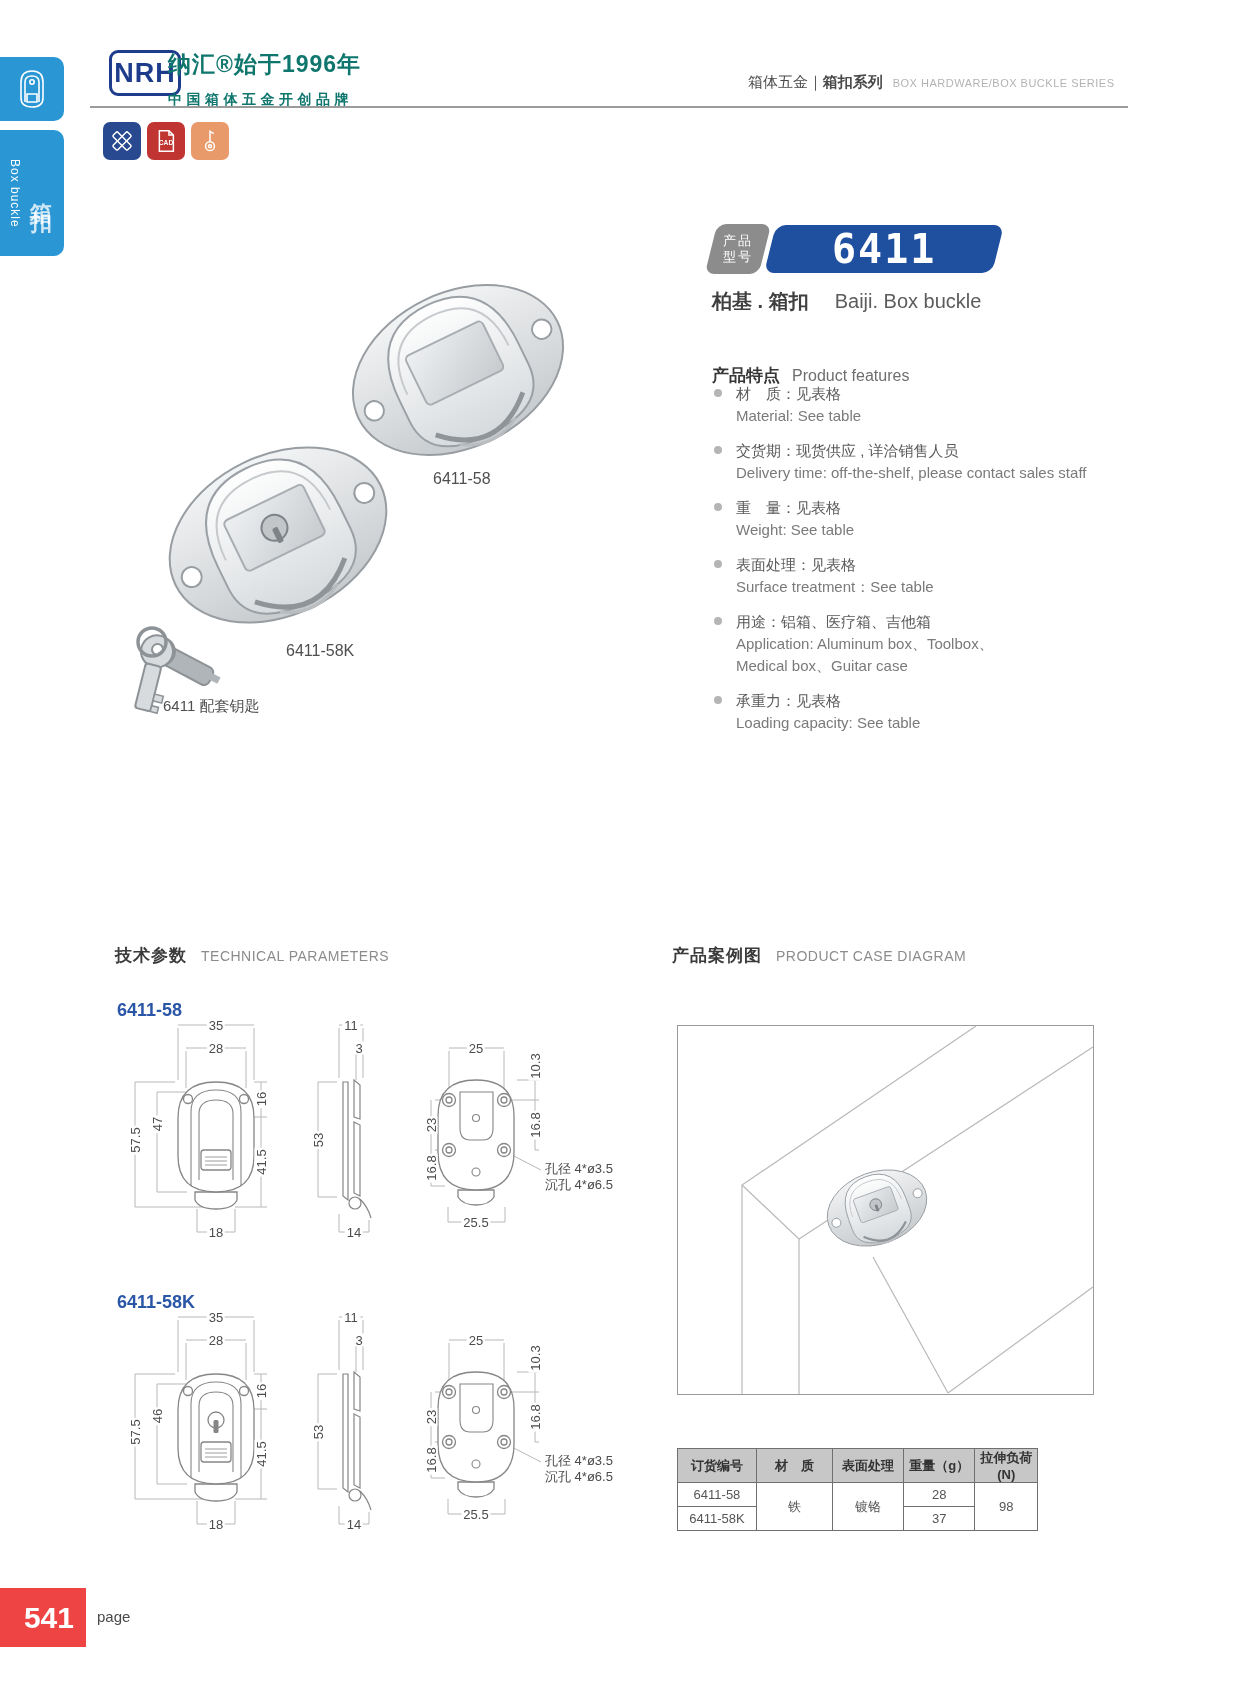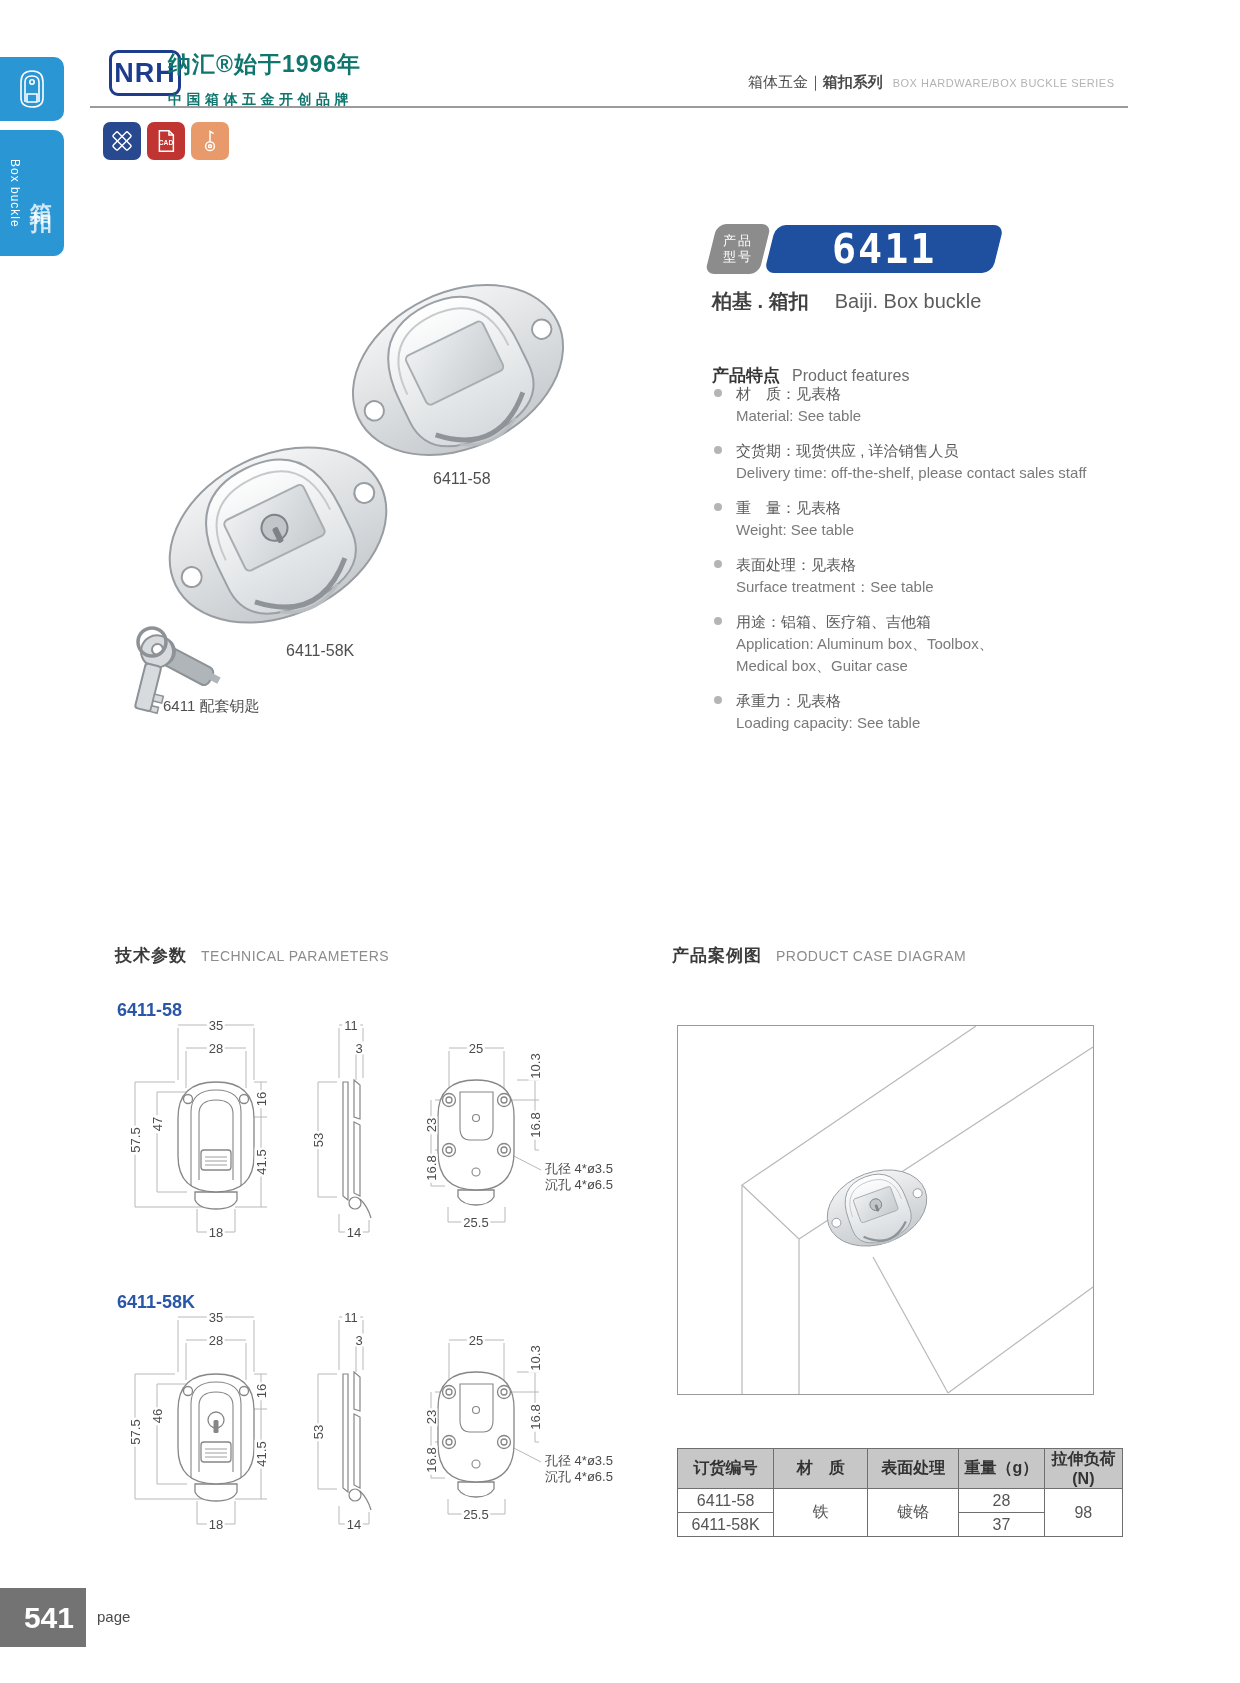--- a/index.html
+++ b/index.html
@@ -67,28 +67,28 @@
   .dwg-title{position:absolute;left:2px;top:0;font-size:18px;font-weight:bold;color:#2a56a7;}
   .dim{position:absolute;font-size:13px;color:#4b4b4b;line-height:1;background:#fff;padding:0 2px;
        transform:translate(-50%,-50%);white-space:nowrap;}
   .dim.rot{transform:translate(-50%,-50%) rotate(-90deg);}
   .dim.note{transform:translate(0,-50%);padding:0;}
 
   
   .case-box{position:absolute;left:677px;top:1025px;width:417px;height:370px;}
 
   
-  table.spec{position:absolute;left:677px;top:1448px;width:446px;border-collapse:collapse;
-             font-size:16px;text-align:center;}
+  table.spec{position:absolute;left:677px;top:1448px;width:361px;border-collapse:collapse;
+             font-size:13px;text-align:center;}
   table.spec th,table.spec td{border:1px solid #6f6f6f;height:23px;padding:0;}
   table.spec th{background:#c7c7c7;font-weight:600;color:#333;}
   table.spec td{color:#555;background:#fff;}
 
   
-  .page-badge{position:absolute;left:0;top:1588px;width:86px;height:59px;background:#737373;
+  .page-badge{position:absolute;left:0;top:1588px;width:86px;height:59px;background:#ef4444;
               display:flex;align-items:center;justify-content:flex-end;padding-right:12px;box-sizing:border-box;}
   .page-badge span{color:#fff;font-size:30px;font-weight:bold;}
   .page-word{position:absolute;left:97px;top:1608px;font-size:15px;color:#4a4a4a;}
 </style>
 </head>
 <body>
 
 <div class="page">
 
   <svg width="0" height="0" style="position:absolute" aria-hidden="true">

